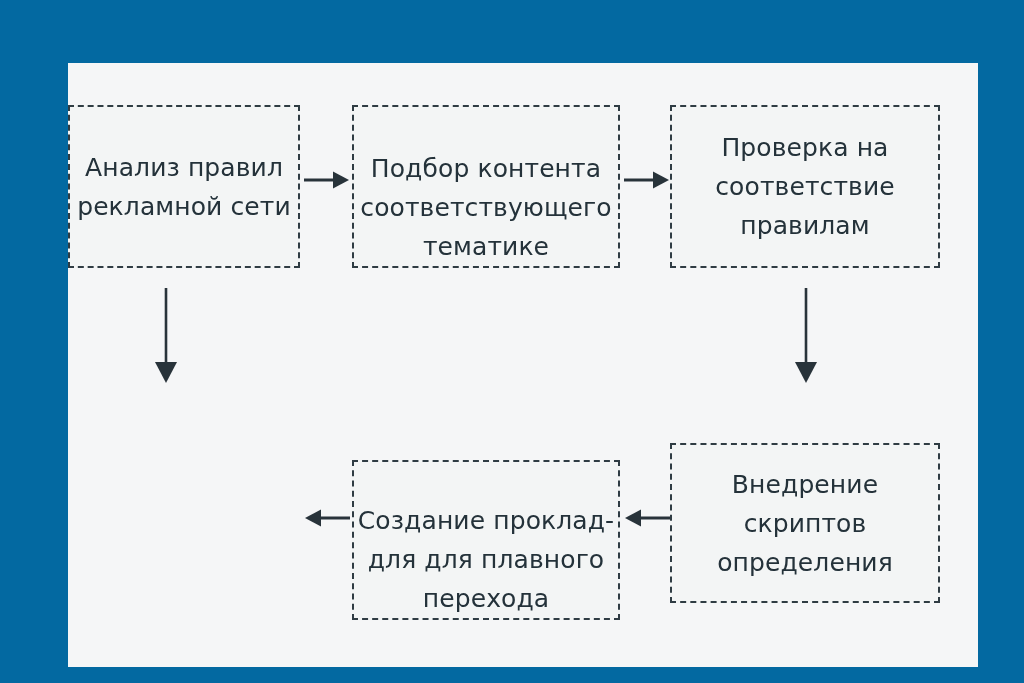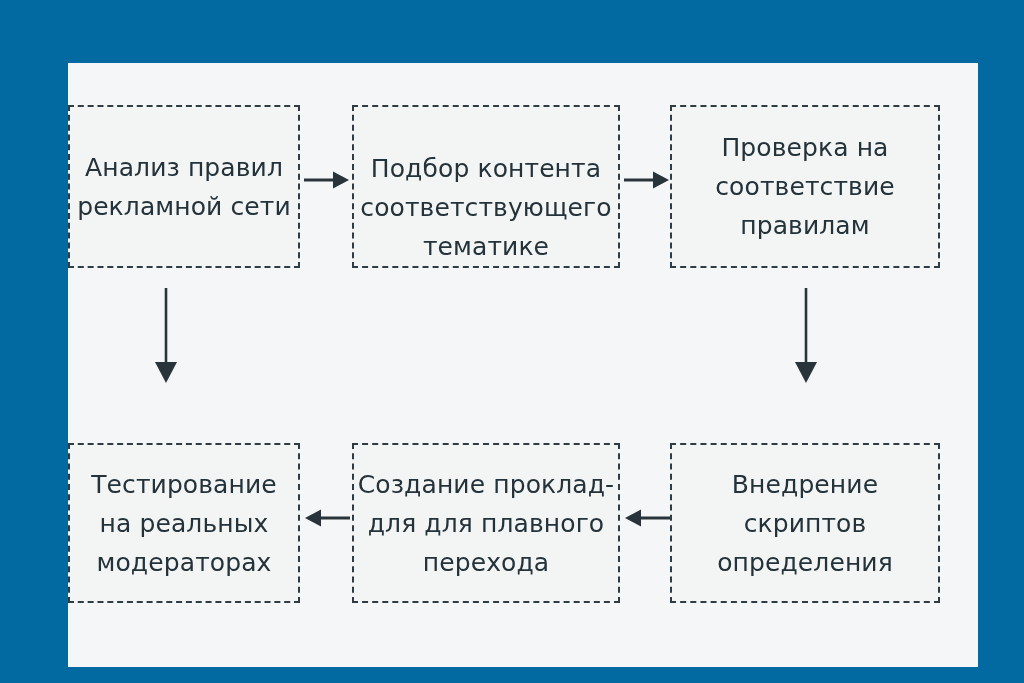--- a/index.html
+++ b/index.html
@@ -46,21 +46,21 @@
     line-height: 1.56;
     letter-spacing: 0.1px;
     white-space: pre-line;
     width: 108%;
   }
   
   #node-r1c1 { left: 68px;  top: 105px; width: 232px; height: 163px; }
   #node-r1c2 { left: 352px; top: 105px; width: 268px; height: 163px; align-items: flex-end; }
   #node-r1c3 { left: 670px; top: 105px; width: 270px; height: 163px; align-items: center; }
   #node-r2c1 { left: 68px;  top: 443px; width: 232px; height: 160px; }
-  #node-r2c2 { left: 352px; top: 443px; width: 268px; height: 160px; }
+  #node-r2c2 { left: 352px; top: 460px; width: 268px; height: 160px; align-items: flex-end; }
   #node-r2c3 { left: 670px; top: 443px; width: 270px; height: 160px; }
 
   
   .arrow {
     position: absolute;
   }
   .arrow svg { display: block; }
 
   #arrow-r1c1-r1c2 { left: 304px; top: 168px; }
   #arrow-r1c2-r1c3 { left: 624px; top: 168px; }
@@ -86,25 +86,20 @@
 соответствующего
 тематике</span>
   </div>
 
   <div class="node" id="node-r1c3">
     <span class="node-label">Проверка на
 соответствие
 правилам</span>
   </div>
 
-  <div class="node" id="node-r2c1">
-    <span class="node-label">Тестирование
-на реальных
-модераторах</span>
-  </div>
 
   <div class="node" id="node-r2c2">
     <span class="node-label">Создание проклад-
 для для плавного
 перехода</span>
   </div>
 
   <div class="node" id="node-r2c3">
     <span class="node-label">Внедрение
 скриптов

